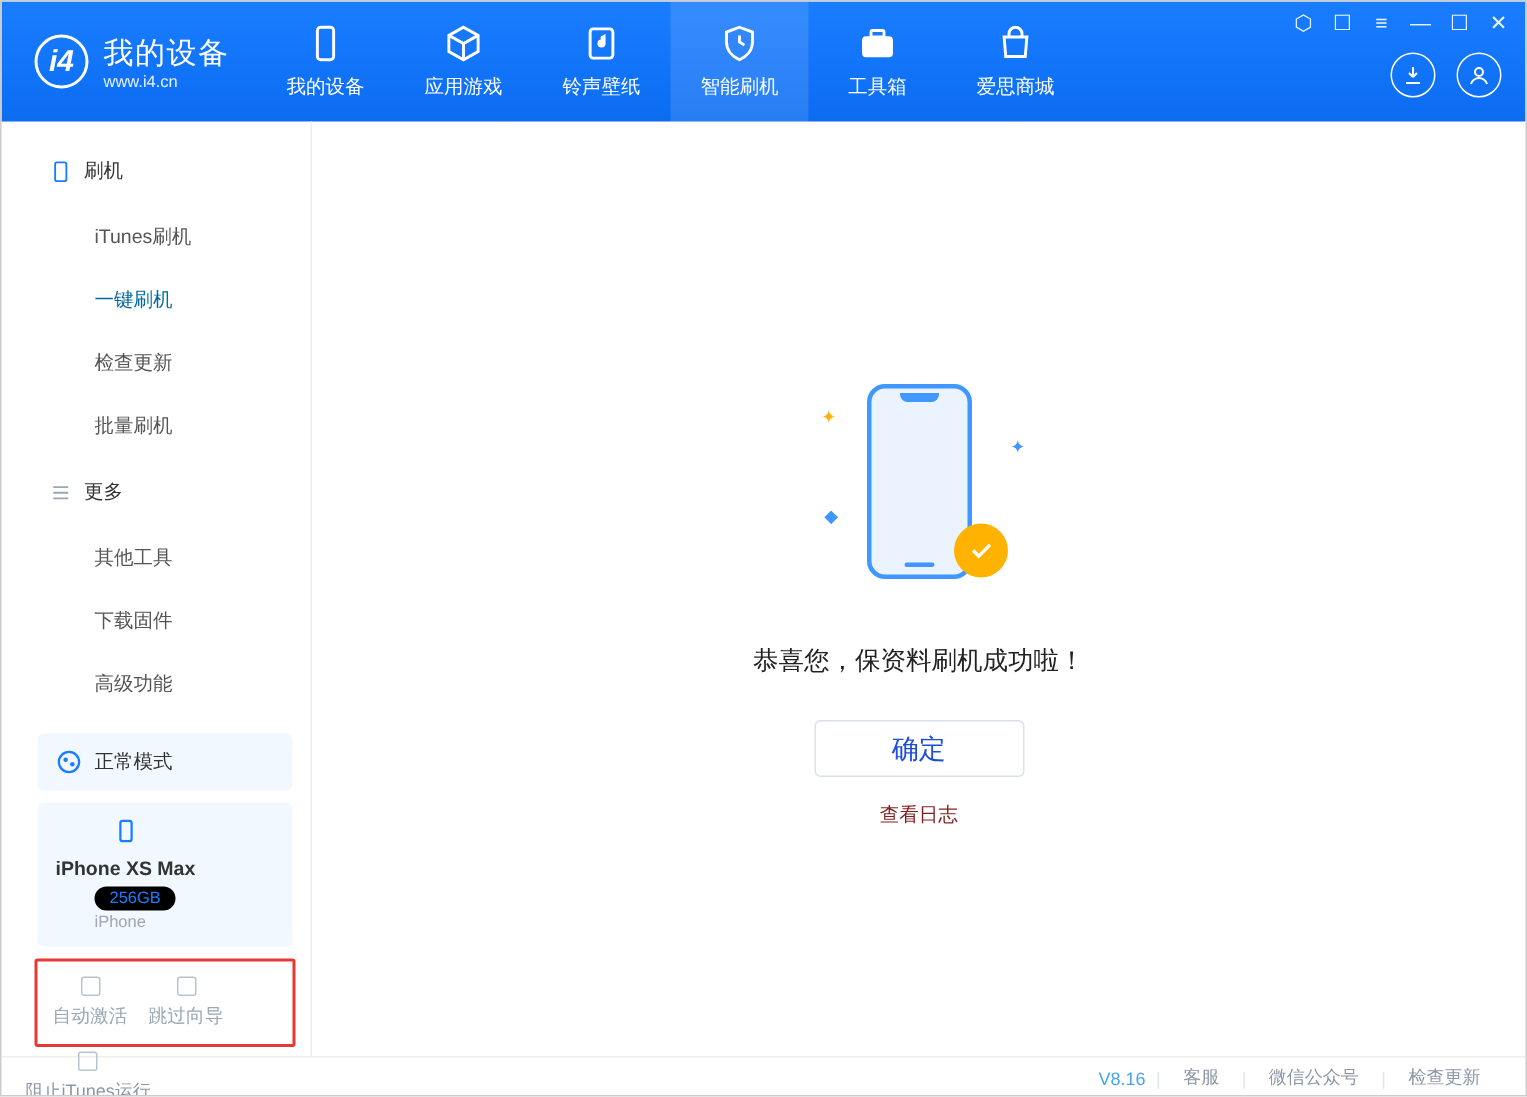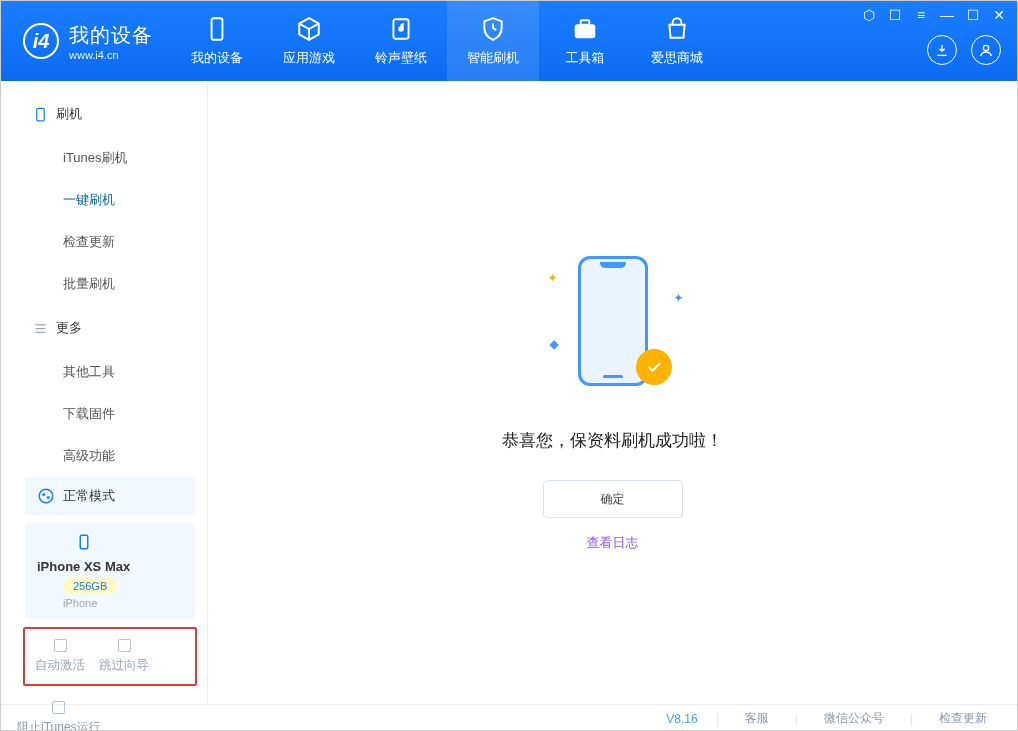--- a/index.html
+++ b/index.html
@@ -53,29 +53,29 @@
 .side-head {
   display:flex; align-items:center; gap:8px; font-size:13px; color:#333;
   padding:14px 20px; font-weight:500;
 }
 .side-head-ico { width:15px; height:15px; }
 .side-item {
   font-size:13px; color:#555; padding:12px 0 12px 50px; cursor:pointer;
 }
 .side-item.active { color:#0369a1; }
 
-.side-bottom { position:absolute; bottom:12px; left:0; right:0; }
+.side-bottom { position:absolute; bottom:0; left:0; right:0; }
 .side-card {
   background:#f2f8ff; border-radius:4px; margin:8px 12px; padding:10px 12px;
   font-size:13px; color:#333; display:flex; align-items:center; gap:8px;
 }
 .side-card .ico { width:18px; height:18px; }
 .device-card { flex-direction:column; align-items:flex-start; gap:4px; }
 .device-row { display:flex; align-items:center; gap:8px;flex-direction:column; }
-.badge { background:#fef9c3; color:#1a7dff; font-size:11px; padding:2px 10px; border-radius:10px; }
+.badge { background:#000000; color:#1a7dff; font-size:11px; padding:2px 10px; border-radius:10px; }
 .device-sub { color:#9aa7b5; font-size:11px; margin-left:26px; }
 
 .option-box {
   border:2px solid #e53935; border-radius:2px; margin:6px 10px 6px 10px; padding:10px;
   display:flex; gap:14px; font-size:12.5px; color:#9aa7b5;
 }
 .chk { display:flex; align-items:center; gap:5px; cursor:pointer;flex-direction:column; }
 .chk-box { width:13px; height:13px; border:1px solid #b8c3d0; border-radius:2px; }
 
 .main { flex:1; display:flex; flex-direction:column; align-items:center; justify-content:flex-start; padding-top:170px; }
@@ -93,30 +93,30 @@
 }
 .check-c svg { width:18px; height:18px; stroke:#fff; fill:none; stroke-width:3; }
 .spark { position:absolute; font-size:12px; color:#ffb200; }
 .spark.s1 { top:20px; left:0; }
 .spark.s2 { top:40px; right:-6px; color:#3f97ff; }
 .spark.s3 { bottom:50px; left:2px; color:#3f97ff; }
 
 .success-title { margin-top:28px; font-size:17px; color:#222; }
 .ok-btn {
   margin-top:28px; width:140px; height:38px; border:1px solid #d9e1ea; border-radius:4px;
-  background:#fff; font-size:12px; color:#404040; cursor:pointer;
-}
-.view-log { margin-top:16px; font-size:13px; color:#8b5cf6; cursor:pointer; }
+  background:#fff; font-size:18px; color:#1d4ed8; cursor:pointer;
+}
+.view-log { margin-top:16px; font-size:13px; color:#7f1d1d; cursor:pointer; }
 
 .footer {
   height:28px; border-top:1px solid #eee; display:flex; align-items:center;
   font-size:12px; color:#8c97a5; padding:0 16px;
 }
 .footer-left { display:flex; align-items:center; gap:6px; }
-.footer-right { margin-left:auto; display:flex; align-items:center; gap:12px; }
+.footer-right { margin-left:auto; display:flex; align-items:center; gap:1px; }
 .footer-link { cursor:pointer; padding:0 14px; }
 .footer-sep { color:#e0e5eb; }
 .ver { color:#48a3ee; margin-right:6px; }
 </style>
 </head>
 <body>
 
 <div class="header">
   <div class="logo-area">
     <div class="logo-circle">i4</div>

